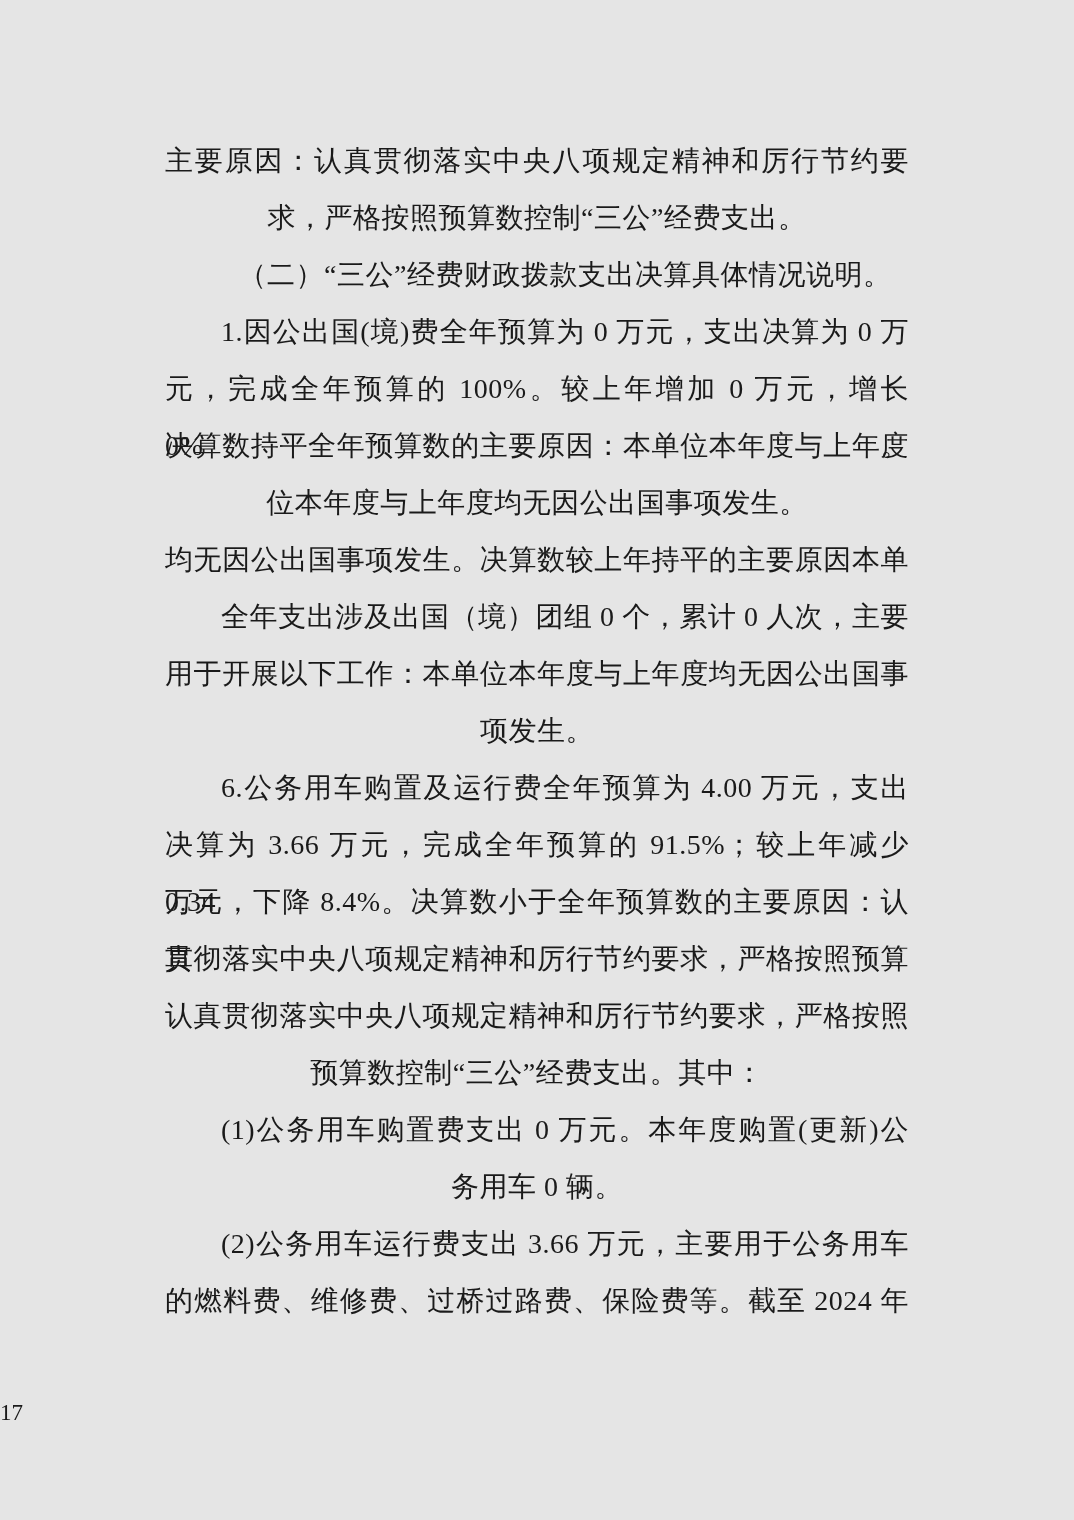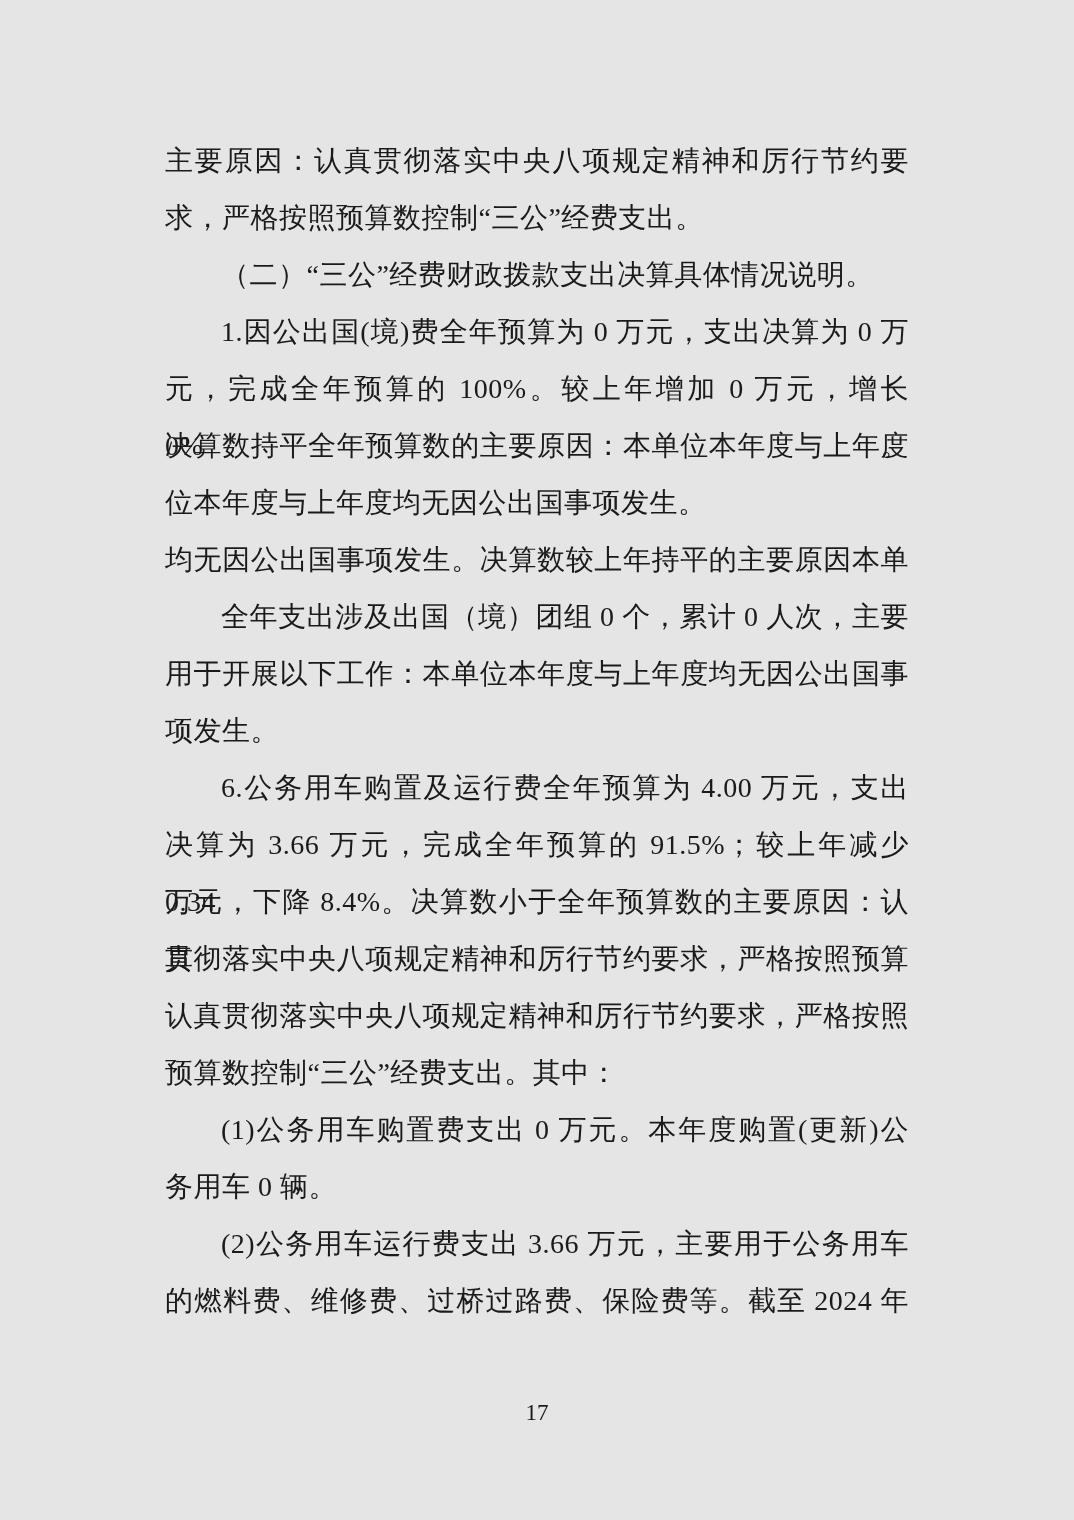--- a/index.html
+++ b/index.html
@@ -21,38 +21,39 @@
     left: 165px;
     top: 132px;
     width: 744px;
   }
   .line {
     font-size: 28px;
     line-height: 57px;
     height: 57px;
     white-space: nowrap;
     letter-spacing: 0.5px;
+    text-align: center;
   }
   .fill {
     white-space: normal;
     text-align: justify;
     text-align-last: justify;
   }
   .indent {
     text-indent: 2em;
   }
   .bold {
     font-weight: normal;
   }
   .page-number {
     position: absolute;
     top: 1398px;
     left: 0;
     width: 1074px;
-    text-align: center;
+    text-align: left;
     font-size: 23px;
     line-height: 30px;
     color: #1a1a1a;
   }
 </style>
 </head>
 <body>
 
 <div class="page">
   <div class="content">

